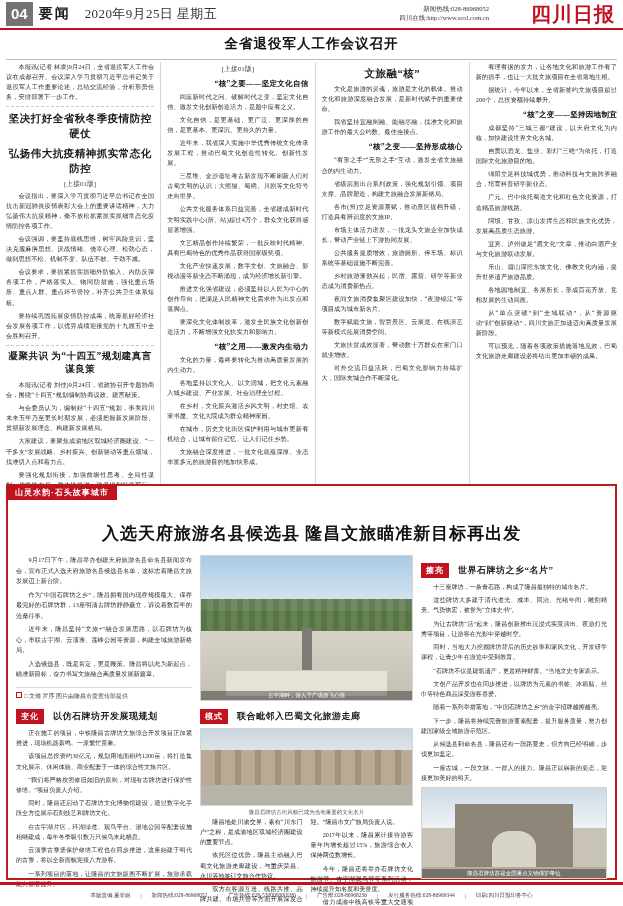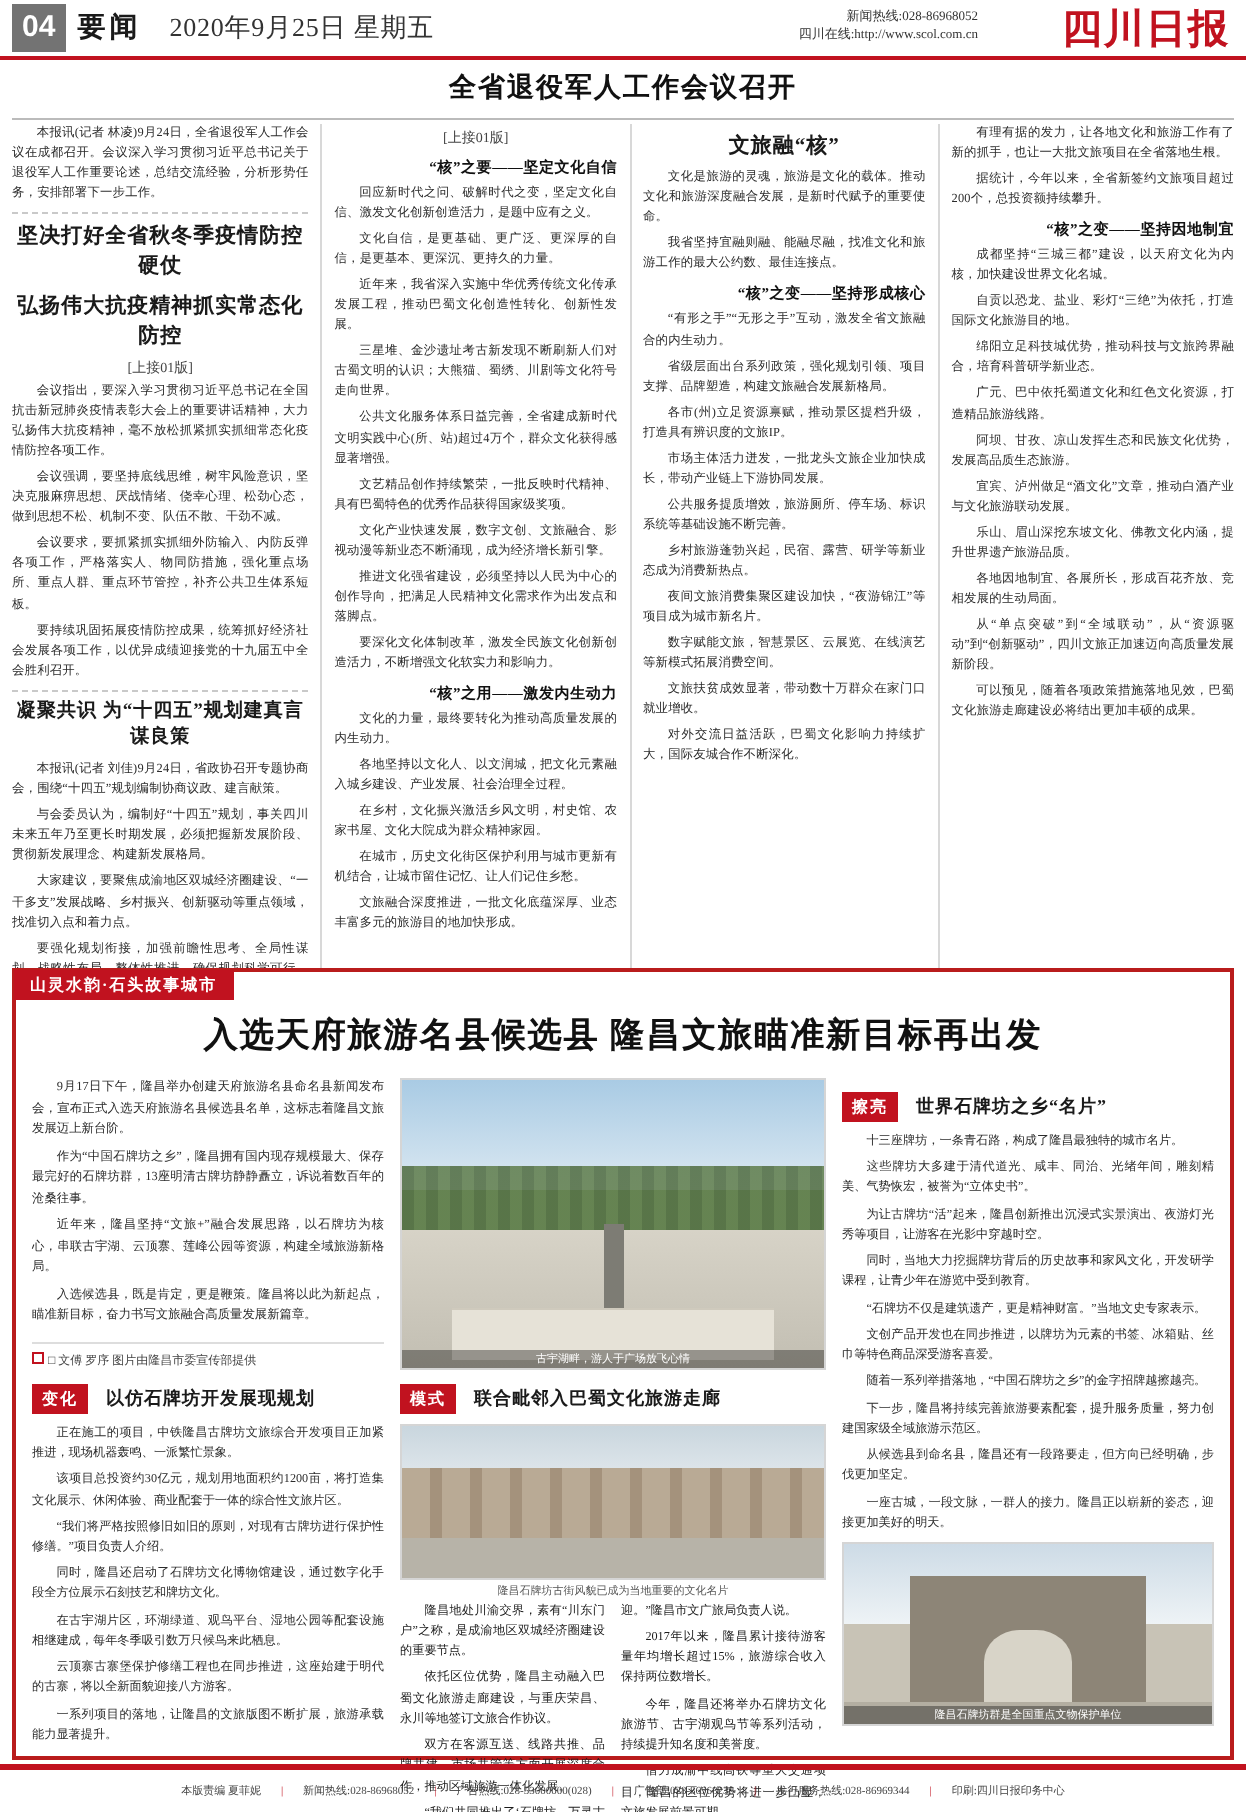--- a/index.html
+++ b/index.html
@@ -78,21 +78,21 @@
     border:2px solid #b91c1c; background:#fff;
   }
   .feature-tab {
     position:absolute; top:-1px; left:-1px;
     background:#c1121f; color:#fff; font-size:8px; font-weight:bold;
     padding:2px 8px; letter-spacing:1px;
     font-family:"Liberation Serif", serif;
   }
   .feature-head {
     text-align:center; font-size:17px; font-weight:bold;
-    letter-spacing:1px; color:#111; padding:20px 10px 6px;
+    letter-spacing:1px; color:#111; padding:36px 10px 6px;
   }
 
   .feature-cols {
     display:grid; grid-template-columns:176px 1fr 186px;
     gap:8px; padding:4px 8px 6px;
   }
   .lede {
     font-size:6.2px; line-height:1.7; text-align:justify; color:#2b2b2b;
     border-bottom:1px solid #ddd; padding-bottom:4px; margin-bottom:4px;
   }

